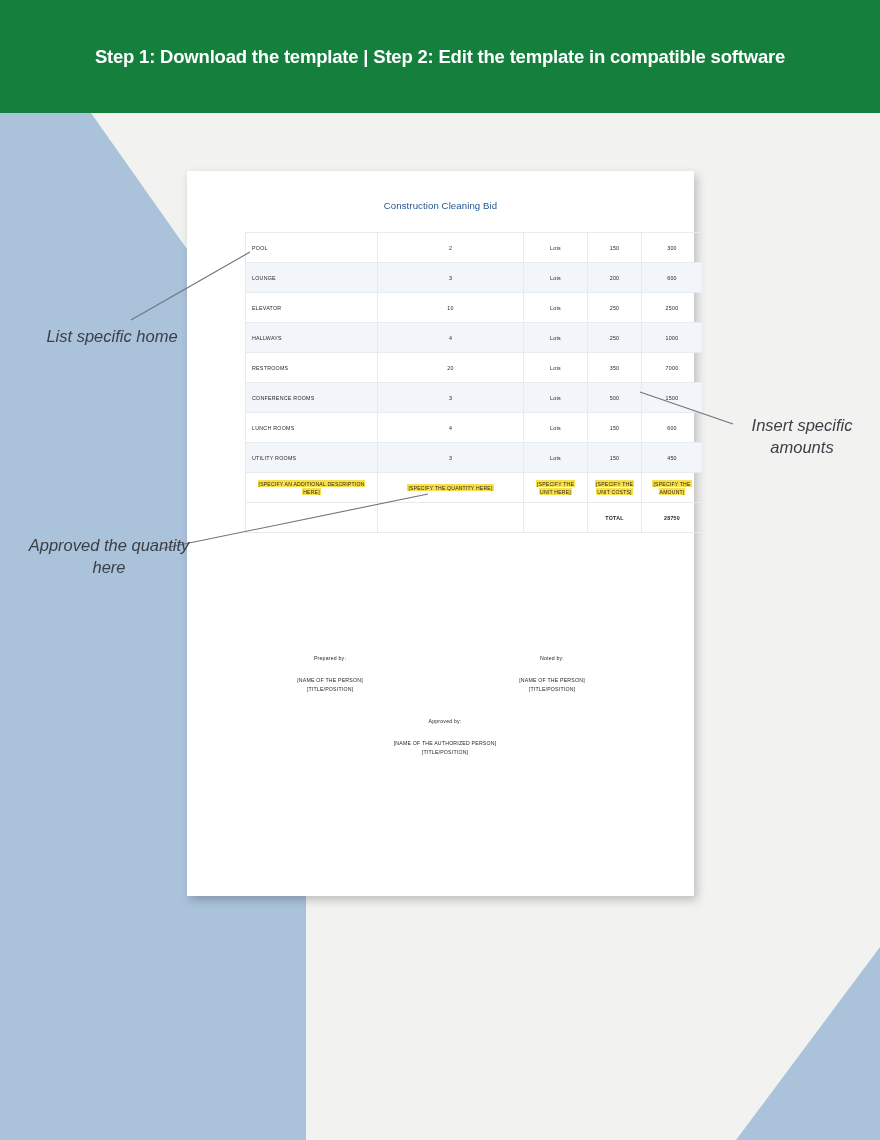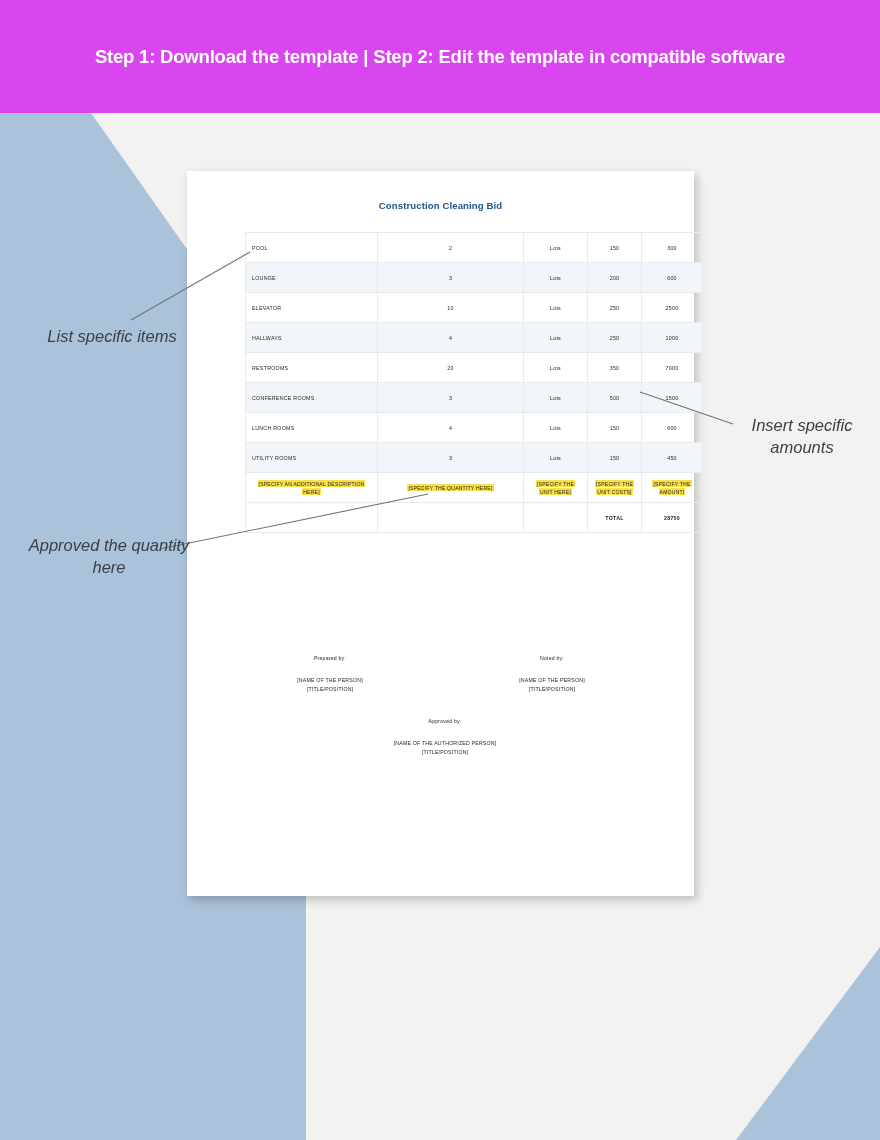--- a/index.html
+++ b/index.html
@@ -21,21 +21,21 @@
     left: 0; top: 0;
     width: 880px; height: 1140px;
   }
 
   
   #banner {
     position: absolute;
     left: 0; top: 0;
     width: 880px;
     height: 113px;
-    background: #d946ef;
+    background: #15803d;
     z-index: 5;
     display: flex;
     flex-direction: column;
     align-items: center;
     justify-content: center;
   }
   #banner .banner-line {
     color: #ffffff;
     font-size: 18.5px;
     font-weight: bold;
@@ -57,21 +57,21 @@
     z-index: 4;
   }
 
   #doc-title {
     position: absolute;
     left: 0; right: 0;
     top: 29px;
     text-align: center;
     color: #23578f;
     font-size: 9.6px;
-    font-weight: bold;
+    font-weight: normal;
     letter-spacing: 0.1px;
   }
 
   
   #bid-table {
     position: absolute;
     left: 58px;
     top: 61px;
     width: 392px;
     border-collapse: collapse;
@@ -285,15 +285,15 @@
   </div>
 
 </div>
 
 <svg id="leaders" viewBox="0 0 880 1140">
   <line x1="131" y1="320" x2="250" y2="252" stroke="#6f7378" stroke-width="1.1"></line>
   <line x1="733" y1="424" x2="640" y2="392" stroke="#6f7378" stroke-width="1.1"></line>
   <line x1="160" y1="549" x2="428" y2="494" stroke="#6f7378" stroke-width="1.1"></line>
 </svg>
 
-<div class="anno" id="anno-list">List specific items</div>
+<div class="anno" id="anno-list">List specific home</div>
 <div class="anno" id="anno-insert">Insert specific amounts</div>
 <div class="anno" id="anno-qty">Approved the quantity here</div>
 
 </body></html>

